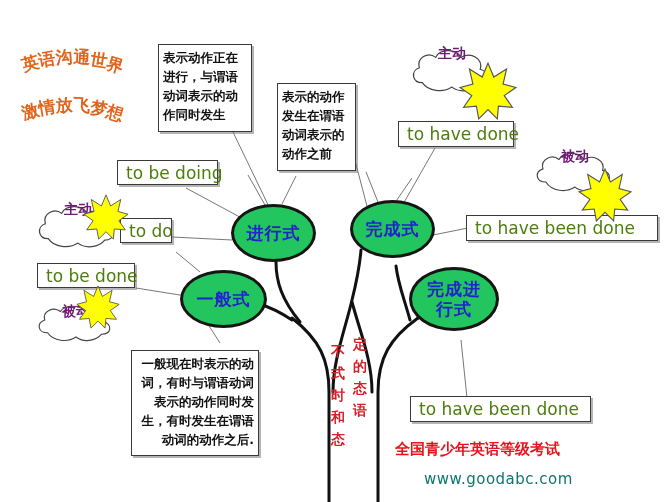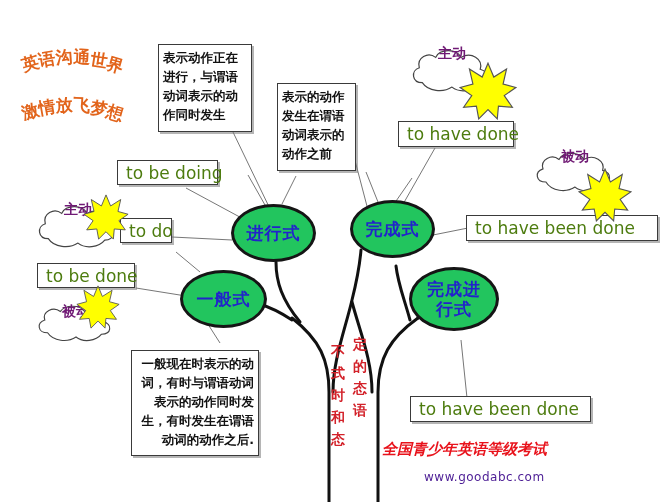--- a/index.html
+++ b/index.html
@@ -95,22 +95,22 @@
   
   .footer-cn{
     position:absolute;
     color:#e8121b;
     font-weight:700;
     font-size:15px;
     white-space:nowrap;
   }
   .footer-url{
     position:absolute;
-    color:#4c1d95;
-    font-size:12px;
+    color:#0f766e;
+    font-size:15px;
     white-space:nowrap;
     letter-spacing:.5px;
   }
 </style>
 </head>
 <body>
 
 <svg id="canvas" viewBox="0 0 670 502">
 
   <g stroke="#777" stroke-width="1" fill="none">
@@ -240,14 +240,14 @@
 式
 时
 和
 态</div>
   <div class="trunk-col" style="left: 22px; top: -7px; white-space: pre;">定
 的
 态
 语</div>
 </div>
 
-<div class="footer-cn" style="left:382px;top:440px;font-style:italic;">全国青少年英语等级考试</div>
+<div class="footer-cn" style="left:395px;top:440px;">全国青少年英语等级考试</div>
 <div class="footer-url" style="left:424px;top:470px;">www.goodabc.com</div>
 
 </body></html>

